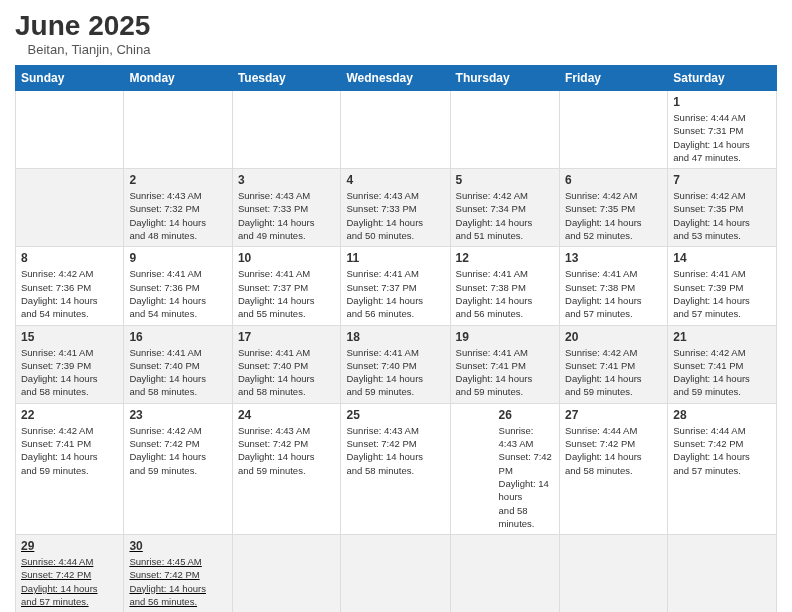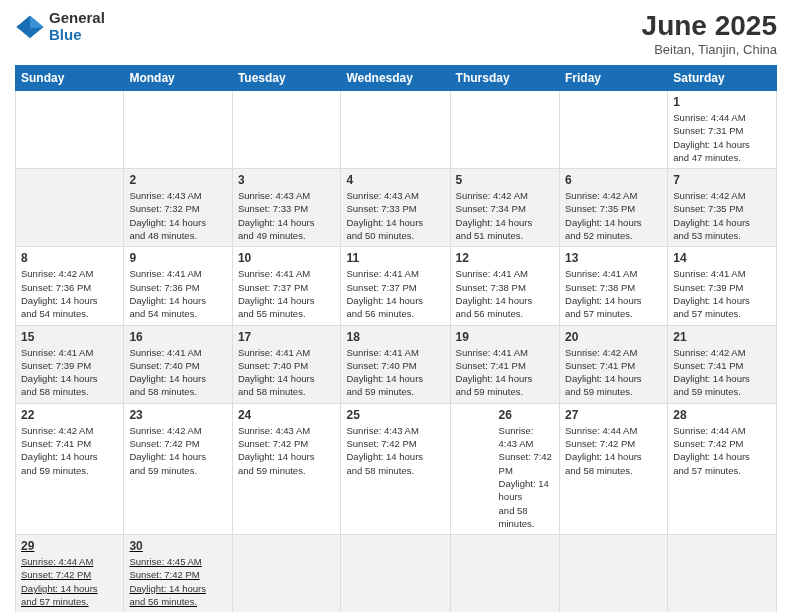--- a/index.html
+++ b/index.html
@@ -104,31 +104,20 @@
     }
     .row-white td {
       background: #fff;
     }
   </style>
 </head>
 <body>
 
 <div class="page">
   <div class="header">
-    <div class="logo">
-      <svg class="logo-icon" viewBox="0 0 40 40">
-        <polygon points="20,5 38,20 20,35 2,20" fill="#1a6eb5"></polygon>
-        <polygon points="20,5 38,20 20,22" fill="#3a8fd5"></polygon>
-        <polygon points="20,5 2,20 20,22" fill="#1a6eb5"></polygon>
-      </svg>
-      <div class="logo-text">
-        <span class="logo-general">General</span>
-        <span class="logo-blue">Blue</span>
-      </div>
-    </div>
     <div class="title-block">
       <div class="main-title">June 2025</div>
       <div class="subtitle">Beitan, Tianjin, China</div>
     </div>
   </div>
 
   <table class="calendar">
     <thead>
       <tr>
       <th>Sunday</th>

